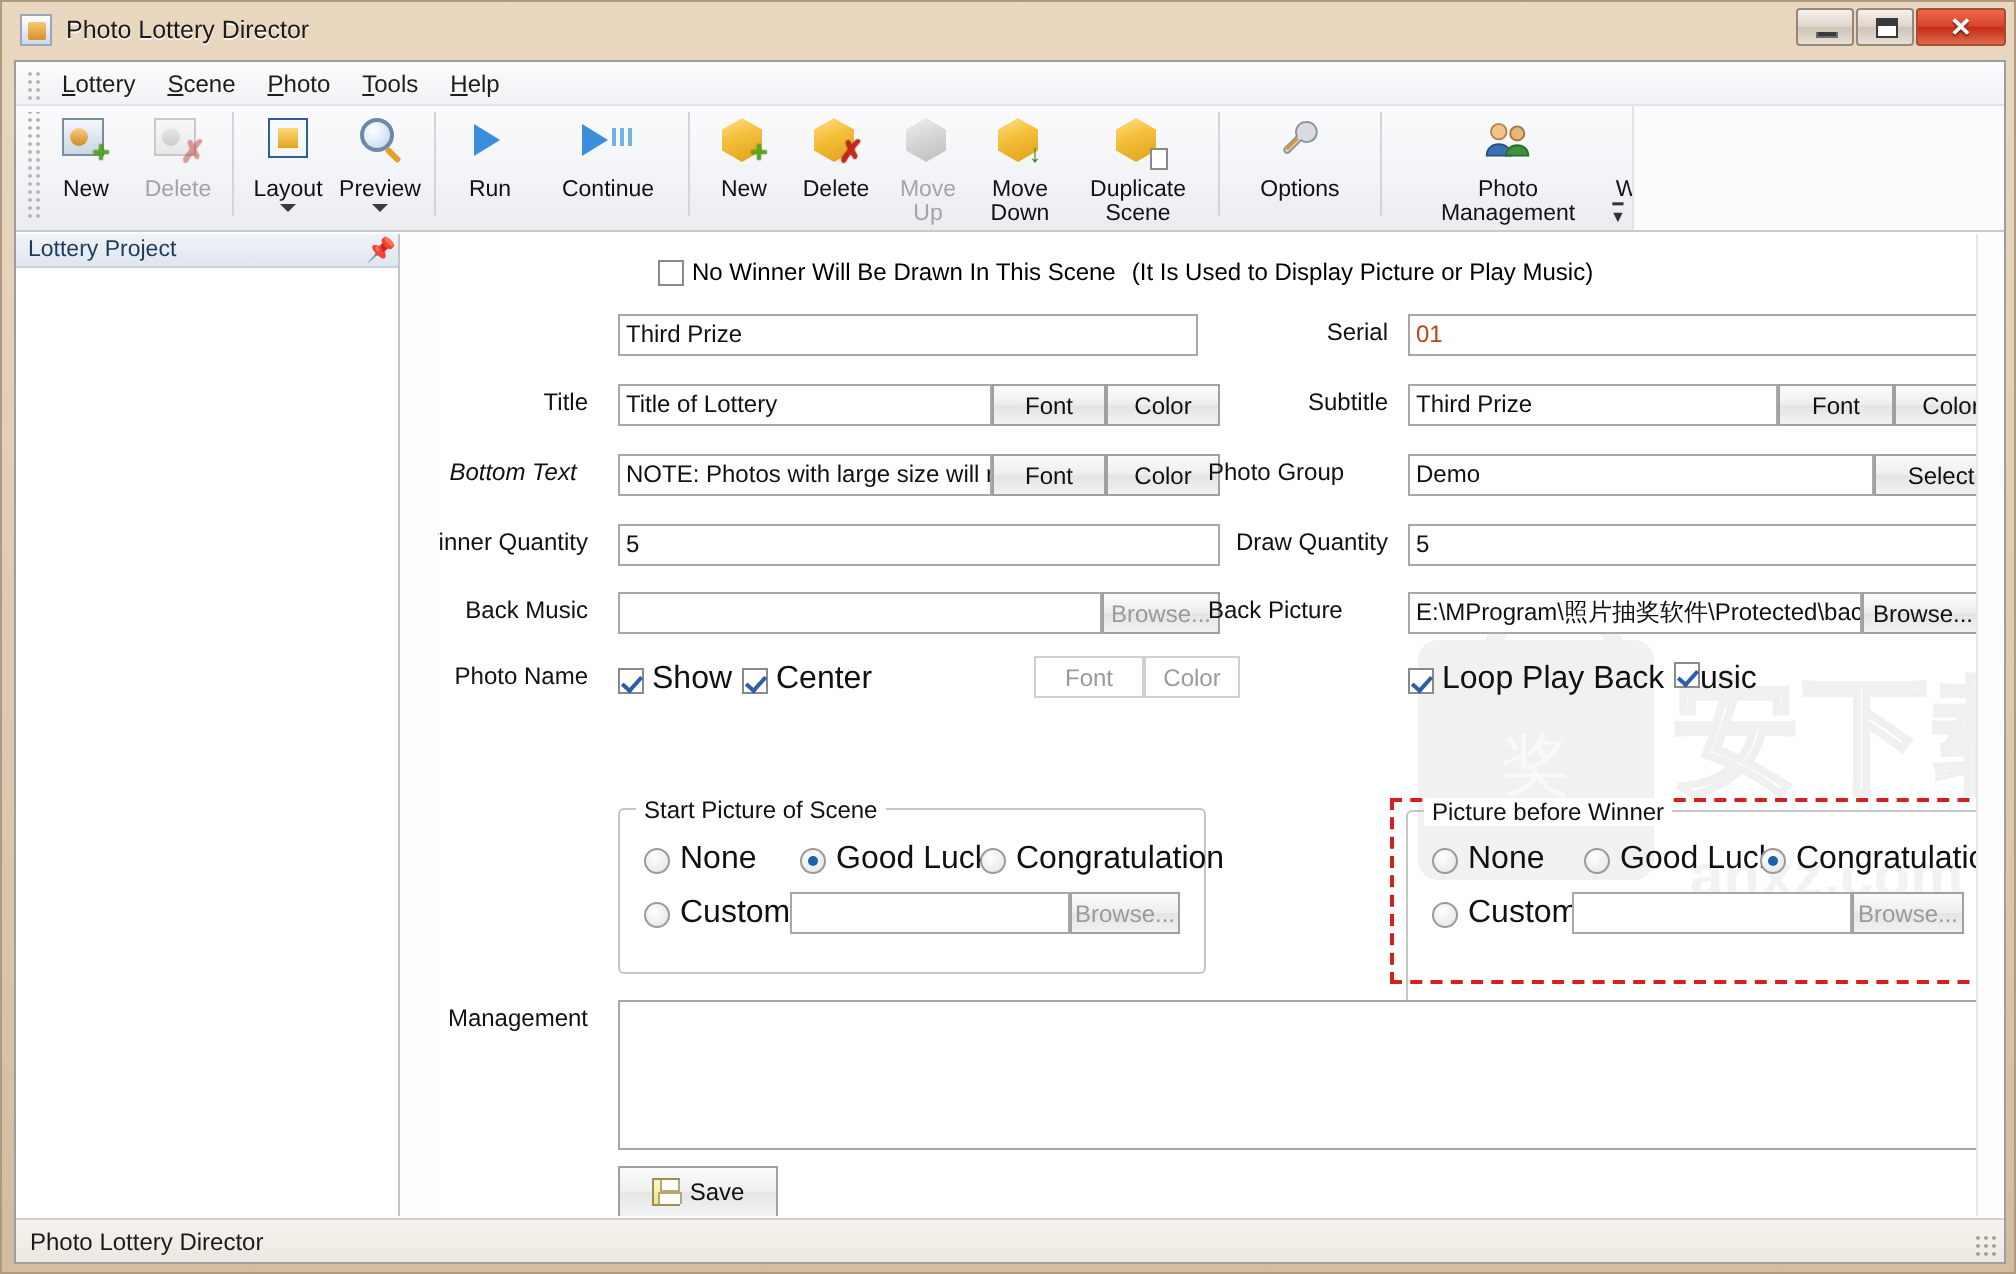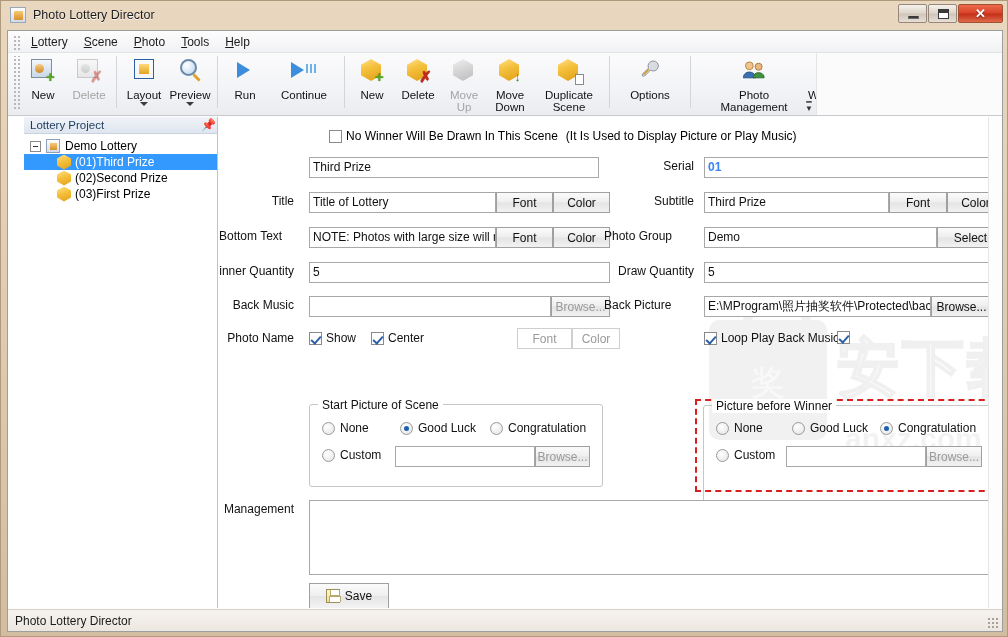--- a/index.html
+++ b/index.html
@@ -216,24 +216,23 @@
   }
   .ic-faq {
     position: absolute; left: 8px; top: 3px; width: 20px; height: 20px;
     border-radius: 50%;
     background: radial-gradient(circle at 35% 30%, #9ed5f7, #2a87cf 65%, #14609e);
     color: #fff; font-weight: bold; font-size: 13px;
     display: flex; align-items: center; justify-content: center;
   }
   
   .sidebar {
-    position: absolute; left: 0; top: 86px; width: 210px; bottom: 23px;
+    position: absolute; left: 0; top: 86px; width: 192px; bottom: 23px;
     background: #fff;
     border-right: 1px solid #c4c4c4;
-    padding-left: 16px;
   }
   .sb-header {
     height: 17px;
     background: linear-gradient(to bottom,#f0f3f8,#dfe6f0);
     border-bottom: 1px solid #c9d2df;
     display: flex; align-items: center; padding: 0 4px 0 6px;
     font-size: 11.5px; color: #1d3b5c;
   }
   .sb-header .ttl { flex: 1; }
   .pin {
@@ -282,21 +281,21 @@
   .lbl-r {
     text-align: right; font-size: 12px; color: #111;
     margin-right: 5px; white-space: nowrap;
   }
   .tf {
     height: 21px; border: 1px solid #a8a8a8; background: #fff;
     font-family: "Liberation Sans", sans-serif; font-size: 12px;
     color: #111; padding: 0 3px; line-height: 19px;
     overflow: hidden; white-space: nowrap;
   }
-  .tf.placeholder { color: #3b82f6; font-weight: bold; }
+  .tf.placeholder { color: #c2410c; }
   .btn {
     height: 21px; border: 1px solid #a0a0a0;
     background: linear-gradient(to bottom,#fbfbfb,#eeeeee 48%,#e4e4e4 52%,#f2f2f2);
     font-size: 12px; color: #111; display: flex; align-items: center;
     justify-content: center; cursor: default; white-space: nowrap;
   }
   .btn.dim { color: #9a9a9a; }
   .cb {
     width: 13px; height: 13px; border: 1px solid #8a8a8a; background: #fff;
     position: relative; flex: none; margin-right: 4px;
@@ -309,21 +308,21 @@
   .rb {
     width: 13px; height: 13px; border-radius: 50%;
     border: 1px solid #9a9a9a; flex: none; margin-right: 5px;
     background: radial-gradient(circle at 40% 35%, #ffffff, #e9e9e9 75%, #dcdcdc);
     position: relative;
   }
   .rb.checked::after {
     content: ""; position: absolute; left: 3px; top: 3px;
     width: 5px; height: 5px; border-radius: 50%; background: #1b5fae;
   }
-  .chk-row { display: flex; align-items: center; font-size: 12px; color: #111; }
+  .chk-row { display: flex; align-items: center; font-size: 16px; color: #111; }
   .groupbox {
     position: absolute; border: 1px solid #c6c6c6; border-radius: 3px;
   }
   .gb-title {
     position: absolute; top: -7px; left: 8px; background: #fff;
     padding: 0 4px; font-size: 12px; color: #111; white-space: nowrap;
   }
   .redbox {
     position: absolute; border: 2px dashed #d81f1f;
   }
@@ -572,39 +571,20 @@
         <span style="font-size:9px;line-height:5px">━</span>
         <span style="font-size:8px;line-height:7px">▼</span>
       </div>
     </div>
 
     <div class="sidebar">
       <div class="sb-header">
         <span class="ttl">Lottery Project</span>
         <span class="pin">📌</span>
       </div>
-      <div class="tree">
-        <div class="tree-row">
-          <span class="expander"></span>
-          <span class="node-ico-root"></span>
-          <span>Demo Lottery</span>
-        </div>
-        <div class="tree-row child selected">
-          <span class="node-ico-cube"></span>
-          <span>(01)Third Prize</span>
-        </div>
-        <div class="tree-row child">
-          <span class="node-ico-cube"></span>
-          <span>(02)Second Prize</span>
-        </div>
-        <div class="tree-row child">
-          <span class="node-ico-cube"></span>
-          <span>(03)First Prize</span>
-        </div>
-      </div>
     </div>
 
     <div class="main">
 
       <div class="watermark">
         <div class="wm-bag"></div>
         <div class="wm-text">安下载</div>
         <div class="wm-sub">anxz.com</div>
       </div>
 
@@ -631,21 +611,21 @@
       <div class="btn" style="position:absolute; left:277px; top:75px; width:57px;">Font</div>
       <div class="btn" style="position:absolute; left:334px; top:75px; width:57px;">Color</div>
 
       <div class="row" style="left:400px; top:77px; width:80px; justify-content:flex-end;">
         <span class="lbl-r">Subtitle</span>
       </div>
       <div class="tf" style="position:absolute; left:485px; top:75px; width:185px;">Third Prize</div>
       <div class="btn" style="position:absolute; left:670px; top:75px; width:58px;">Font</div>
       <div class="btn" style="position:absolute; left:728px; top:75px; width:57px;">Color</div>
 
-      <div class="row" style="left:0px; top:112px; width:80px; justify-content:flex-start;">
+      <div class="row" style="left:0px; top:112px; width:80px; justify-content:center;font-style:italic;">
         <span class="lbl-r">Bottom Text</span>
       </div>
       <div class="tf" style="position:absolute; left:90px; top:110px; width:187px;">NOTE: Photos with large size will ma</div>
       <div class="btn" style="position:absolute; left:277px; top:110px; width:57px;">Font</div>
       <div class="btn" style="position:absolute; left:334px; top:110px; width:57px;">Color</div>
 
       <div class="row" style="left:385px; top:112px; width:95px; ">
         <span class="lbl-r">Photo Group</span>
       </div>
       <div class="tf" style="position:absolute; left:485px; top:110px; width:233px;">Demo</div>

